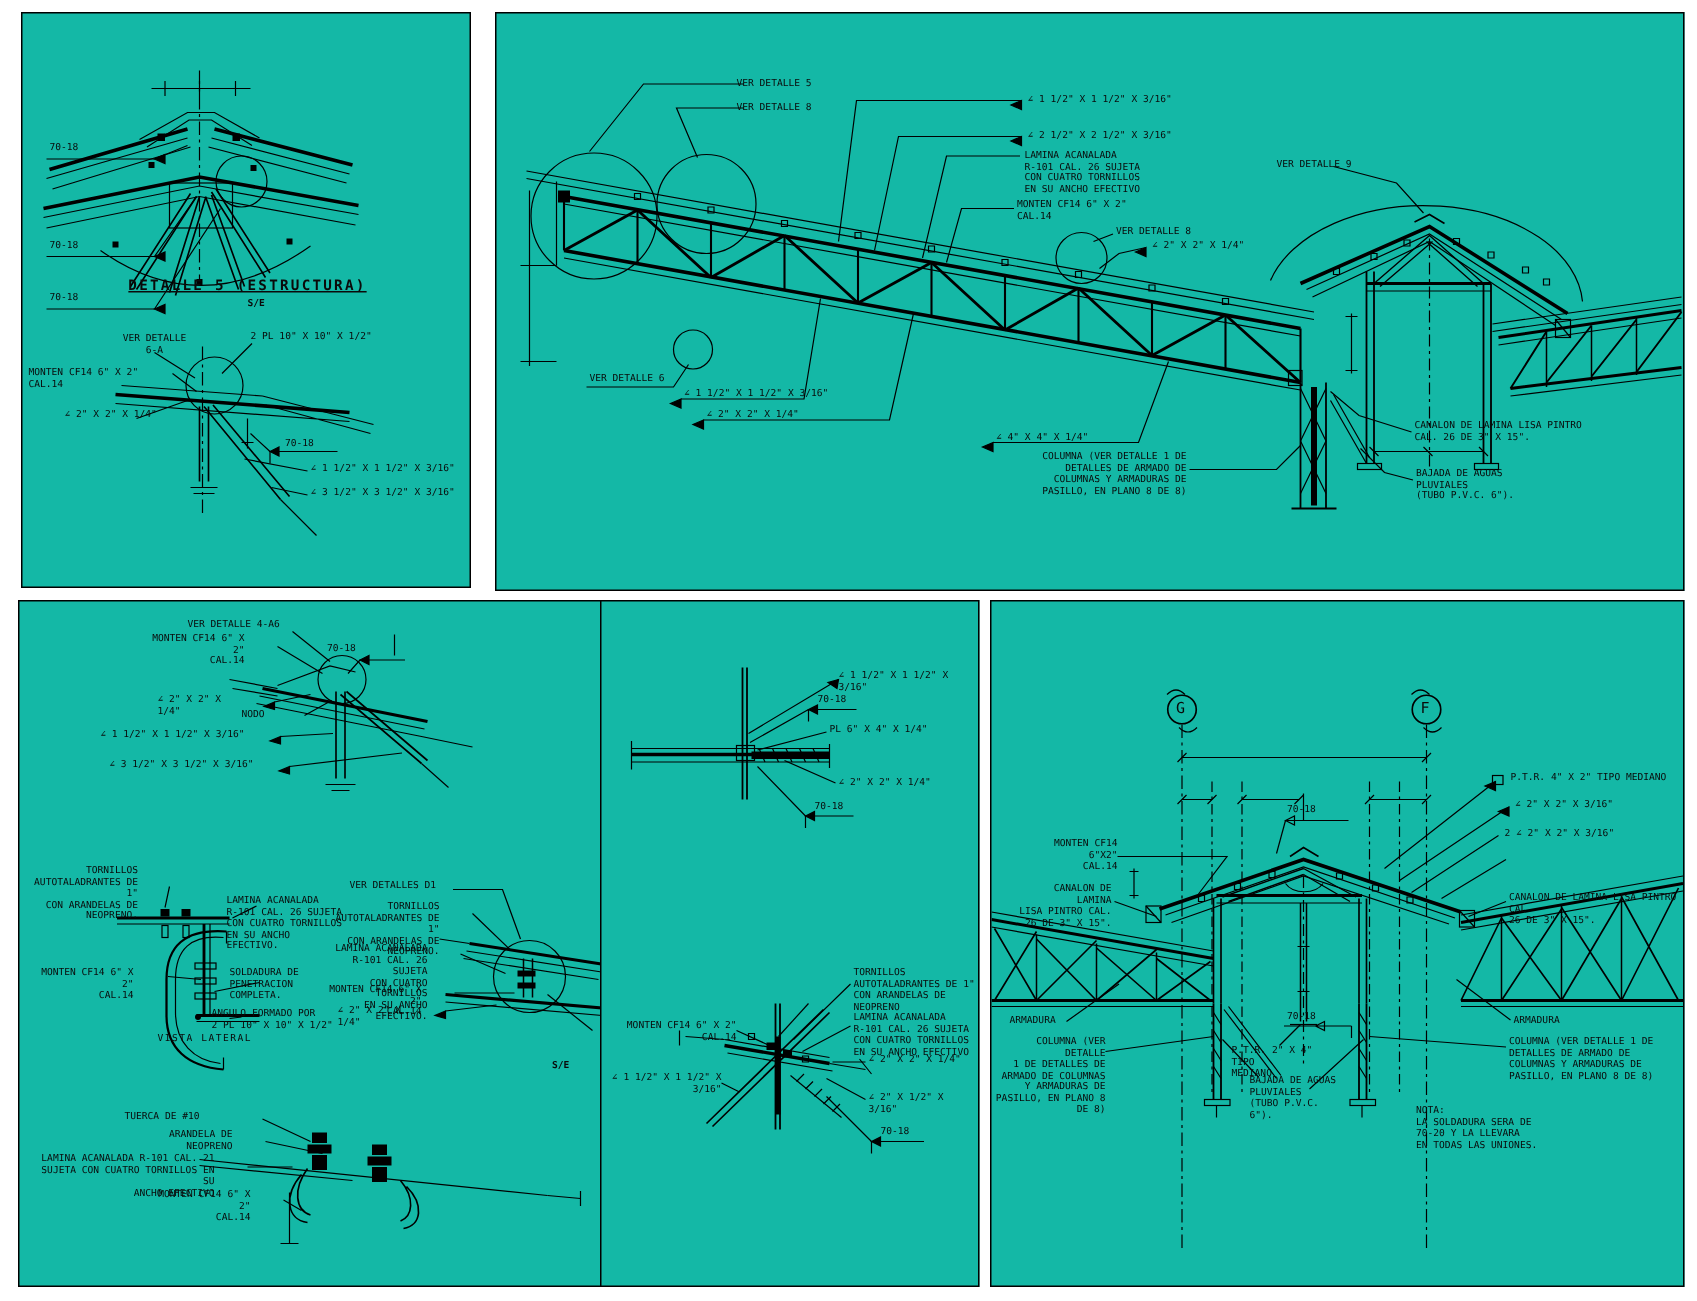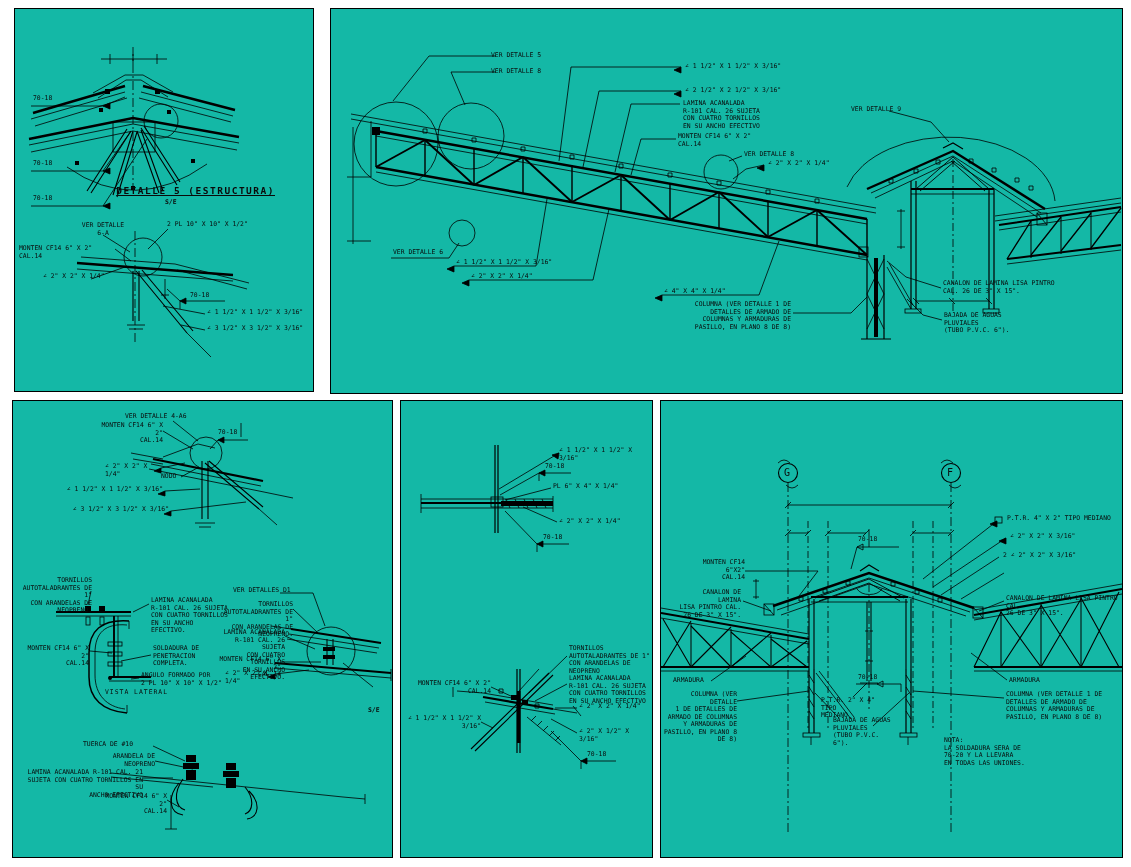--- a/index.html
+++ b/index.html
@@ -3,21 +3,21 @@
 <meta charset="utf-8">
 <style>
   html,body{margin:0;padding:0;background:#fff;}
   #sheet{position:relative;width:1131px;height:867px;background:#fff;overflow:hidden;
          font-family:"DejaVu Sans Mono","Liberation Mono",monospace;color:#000;}
   .panel{position:absolute;border:1.6px solid #000;background:#14b8a6;}
   svg.lines{position:absolute;left:0;top:0;width:100%;height:100%;}
   .lbl{position:absolute;font-size:6.4px;line-height:1.18;white-space:pre-line;color:#0a0a0a;letter-spacing:0;}
   .r{text-align:right;}
   .c{text-align:center;}
-  .title{font-size:9.5px;font-weight:bold;text-decoration:underline;letter-spacing:1.5px;text-align:right;}
+  .title{font-size:9.5px;font-weight:bold;text-decoration:underline;letter-spacing:1.5px;}
   .se{font-size:6.4px;font-weight:bold;}
   .gl{font-size:10px;}
 </style>
 </head>
 <body>
 
 <div id="sheet">
 
   <div class="panel" style="left:14px;top:8px;width:298px;height:382px;">
     <svg class="lines" viewBox="0 0 298 382">
@@ -163,21 +163,21 @@
 DETALLES DE ARMADO DE
 COLUMNAS Y ARMADURAS DE
 PASILLO, EN PLANO 8 DE 8)</div>
     <div class="lbl" style="left:612px;top:271px;width:145px">CANALON DE LAMINA LISA PINTRO
 CAL. 26 DE 3" X 15".</div>
     <div class="lbl" style="left:613px;top:303px;width:95px">BAJADA DE AGUAS
 PLUVIALES
 (TUBO P.V.C. 6").</div>
   </div>
 
-  <div class="panel" style="left:12px;top:400px;width:379px;height:456px;">
+  <div class="panel" style="left:12px;top:400px;width:379px;height:456px;padding-left:44px;">
     <svg class="lines" viewBox="0 0 379 456">
       <g stroke="#000" fill="none" stroke-width="0.8">
 
         <circle cx="193" cy="52" r="16"></circle>
         <path d="M150,56 L185,43 L202,47"></path>
         <path d="M140,58 L250,80" stroke-width="2.2"></path>
         <path d="M138,63 L248,85 M136,68 L246,90 M246,90 L280,97"></path>
         <path d="M150,58 L118,52 M150,63 L120,58"></path>
         <path d="M189,60 V118 M195,60 V118" stroke-width="1.1"></path>
         <path d="M182,122 H202 M186,126 H198"></path>

